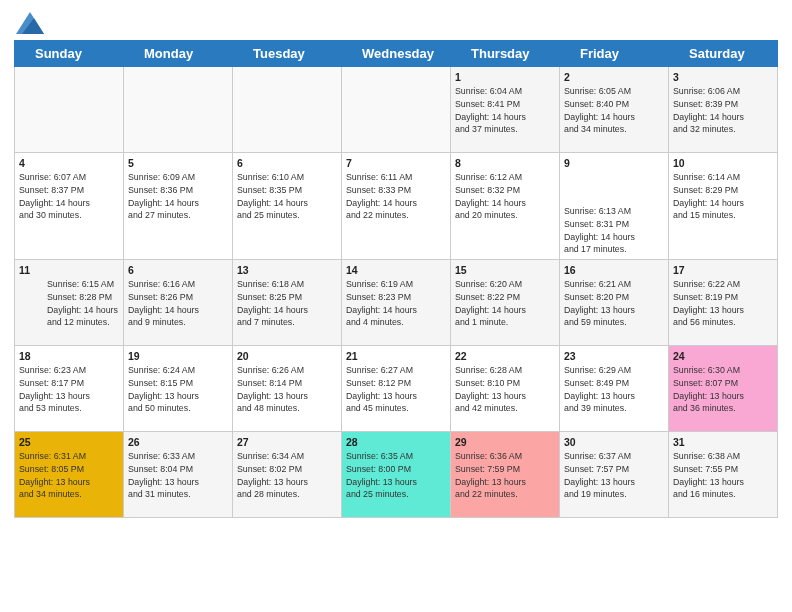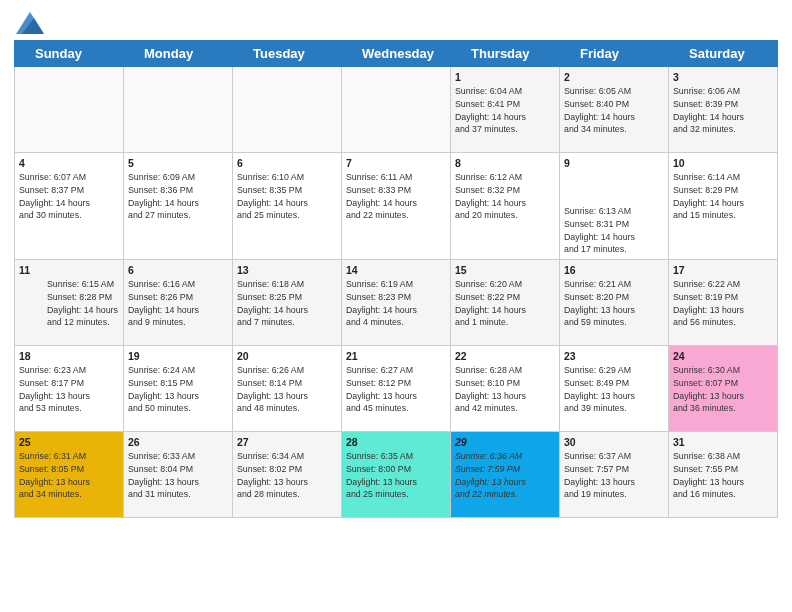--- a/index.html
+++ b/index.html
@@ -338,21 +338,21 @@
 Daylight: 13 hours
 and 28 minutes.</div>
           </td>
           <td style="background: #5eead4;">
             <span class="day-number">28</span>
             <div class="day-info" style="white-space: pre-line;">Sunrise: 6:35 AM
 Sunset: 8:00 PM
 Daylight: 13 hours
 and 25 minutes.</div>
           </td>
-          <td style="background: #0ea5e9; font-style: italic;">
+          <td style="background: #fca5a5;">
             <span class="day-number">29</span>
             <div class="day-info" style="white-space: pre-line;">Sunrise: 6:36 AM
 Sunset: 7:59 PM
 Daylight: 13 hours
 and 22 minutes.</div>
           </td>
           <td style="background: rgb(245, 245, 245);">
             <span class="day-number">30</span>
             <div class="day-info" style="white-space: pre-line;">Sunrise: 6:37 AM
 Sunset: 7:57 PM

